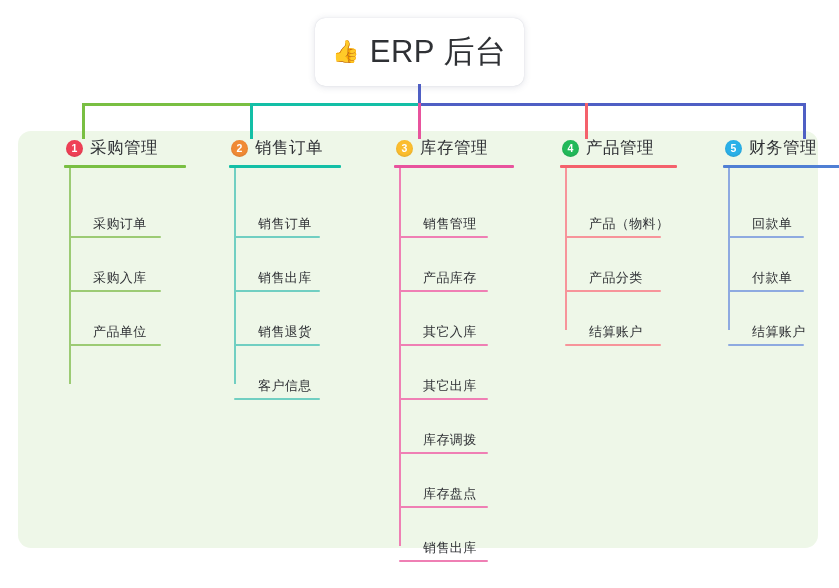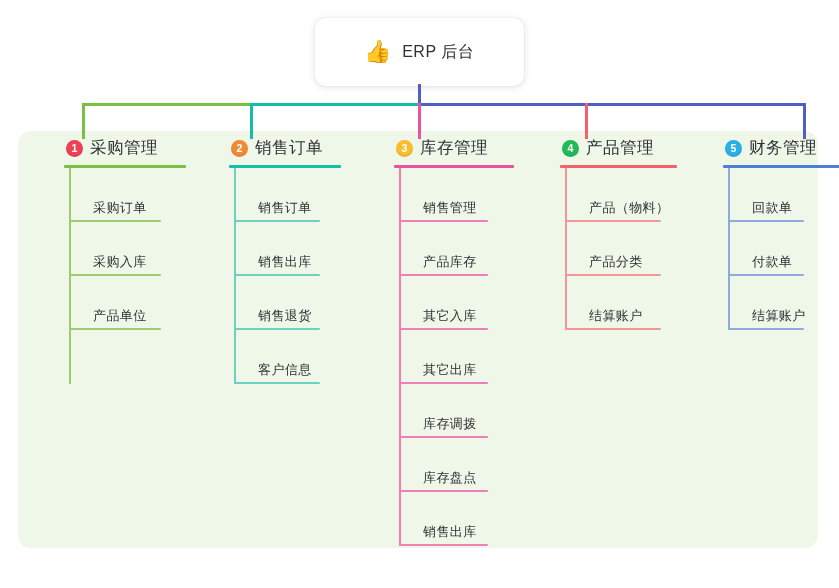--- a/index.html
+++ b/index.html
@@ -17,21 +17,21 @@
     left: 315px; top: 18px;
     width: 209px; height: 68px;
     background: #ffffff;
     border-radius: 10px;
     box-shadow: 0 1px 7px rgba(70,80,110,.17), 0 0 1px rgba(70,80,110,.22);
     display: flex; align-items: center; justify-content: center;
     gap: 10px;
   }
   .title-emoji { font-size: 22px; line-height: 1; }
   .title-text {
-    font-size: 16px; color: #2f3135; letter-spacing: .5px; white-space: nowrap;
+    font-size: 31px; color: #2f3135; letter-spacing: .5px; white-space: nowrap;
   }
 
   
   .ln { position: absolute; }
 
   
   .panel {
     position: absolute;
     left: 18px; top: 131px;
     width: 800px; height: 417px;
@@ -51,21 +51,21 @@
     display: flex; align-items: center; justify-content: center;
     flex: 0 0 auto;
     box-shadow: inset 0 -1px 2px rgba(0,0,0,.10);
   }
   .col-title {
     font-size: 16.5px; color: #2f3135; white-space: nowrap; letter-spacing: .5px;
   }
   .head-rule { height: 3px; border-radius: 1px; margin-left: 22px; }
 
   
-  .items { position: relative; margin-left: 27px; padding-top: 0; }
+  .items { position: relative; margin-left: 27px; padding-top: 16px; }
   .spine { position: absolute; left: 0; top: 0; width: 2px; }
   .item {
     position: relative;
     height: 54px;
     display: flex; align-items: flex-end;
     padding-left: 24px;
   }
   .item-label {
     font-size: 13px; color: #2f3135; white-space: nowrap;
     padding-bottom: 5px; letter-spacing: .4px;

